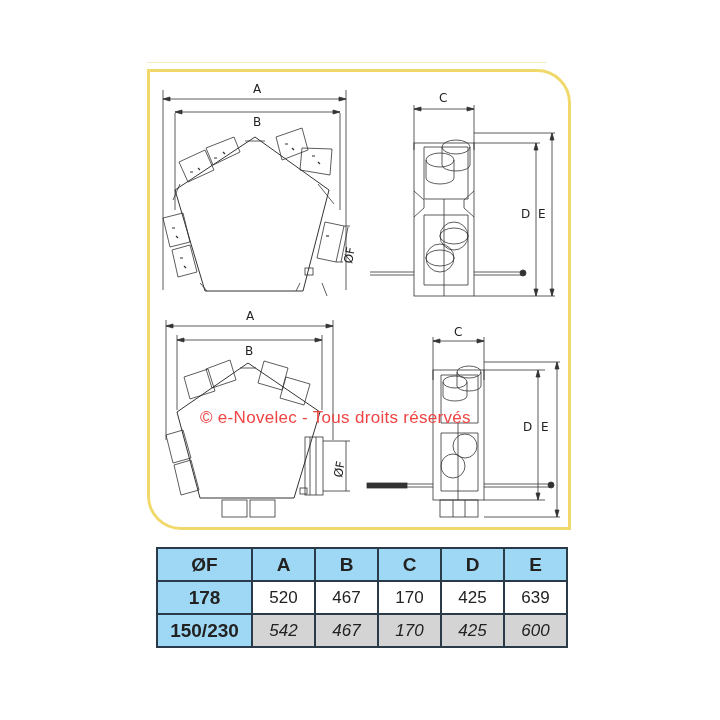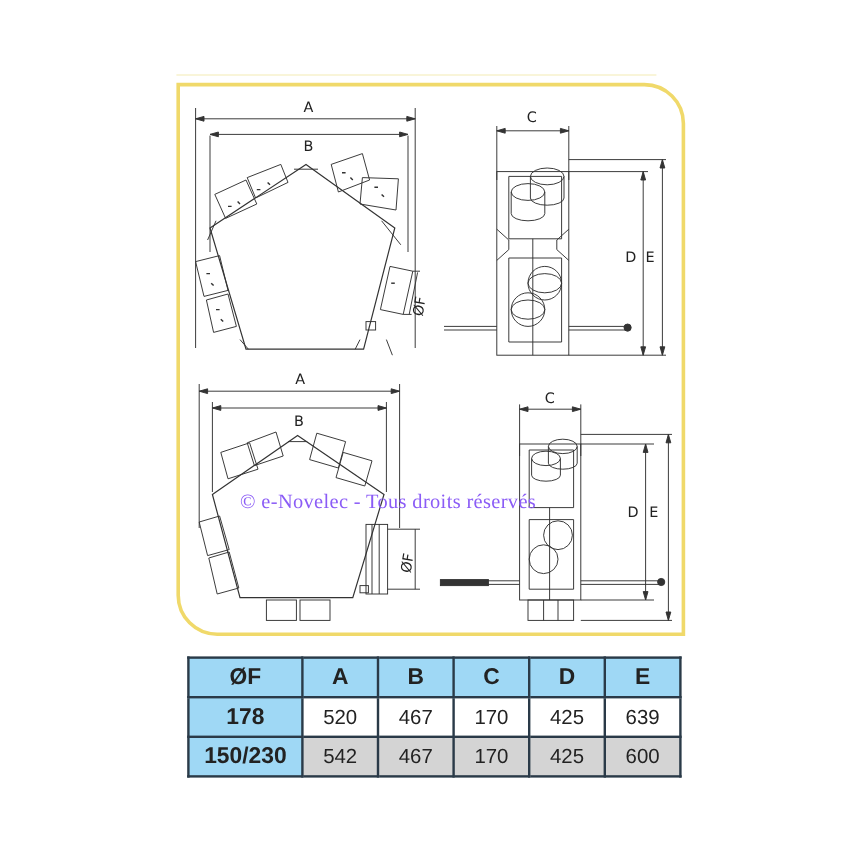--- a/index.html
+++ b/index.html
@@ -1,26 +1,26 @@
 <!DOCTYPE html>
 <html><head>
 <meta charset="utf-8">
 <style>
   html,body{margin:0;padding:0;background:#ffffff;}
   body{width:720px;height:720px;position:relative;overflow:hidden;font-family:"DejaVu Sans","Liberation Sans",sans-serif;}
   .topline{position:absolute;left:147px;top:62px;width:400px;height:1px;background:#f6eec0;}
   .frame{position:absolute;left:147px;top:69px;width:424px;height:461px;border:3px solid #f0d96a;border-radius:0 34px 0 34px;box-sizing:border-box;background:#fff;}
   svg.drawing{position:absolute;left:0;top:0;}
-  .watermark{position:absolute;left:200px;top:408px;font-size:17px;color:#8b5cf6;font-family:Liberation Serif, serif;letter-spacing:0.3px;white-space:nowrap;}
+  .watermark{position:absolute;left:200px;top:408px;font-size:17px;color:#ef4444;font-family:Liberation Sans, sans-serif;letter-spacing:0.3px;white-space:nowrap;}
   table.dims{position:absolute;left:156px;top:547px;border-collapse:collapse;font-family:"Liberation Sans","DejaVu Sans",sans-serif;}
   table.dims td{border:2px solid #2a3a48;text-align:center;height:31px;font-size:17px;color:#222;padding:0;}
   table.dims td.hd{background:#9fd8f5;font-weight:bold;font-size:19px;}
   table.dims td.key{background:#9fd8f5;font-weight:bold;font-size:19px;}
   table.dims tr.r1 td.v{background:#ffffff;}
-  table.dims tr.r2 td.v{background:#d4d4d4;}
+  table.dims tr.r2 td.v{background:#d4d4d4;font-style:italic;}
   .lbl{font-family:"DejaVu Sans",sans-serif;font-size:12px;fill:#222;}
 </style>
 </head>
 <body>
 
 <div class="topline"></div>
 <div class="frame"></div>
 
 <svg class="drawing" width="720" height="720" viewBox="0 0 720 720">
   <g stroke="#333" stroke-width="0.8" fill="none">

